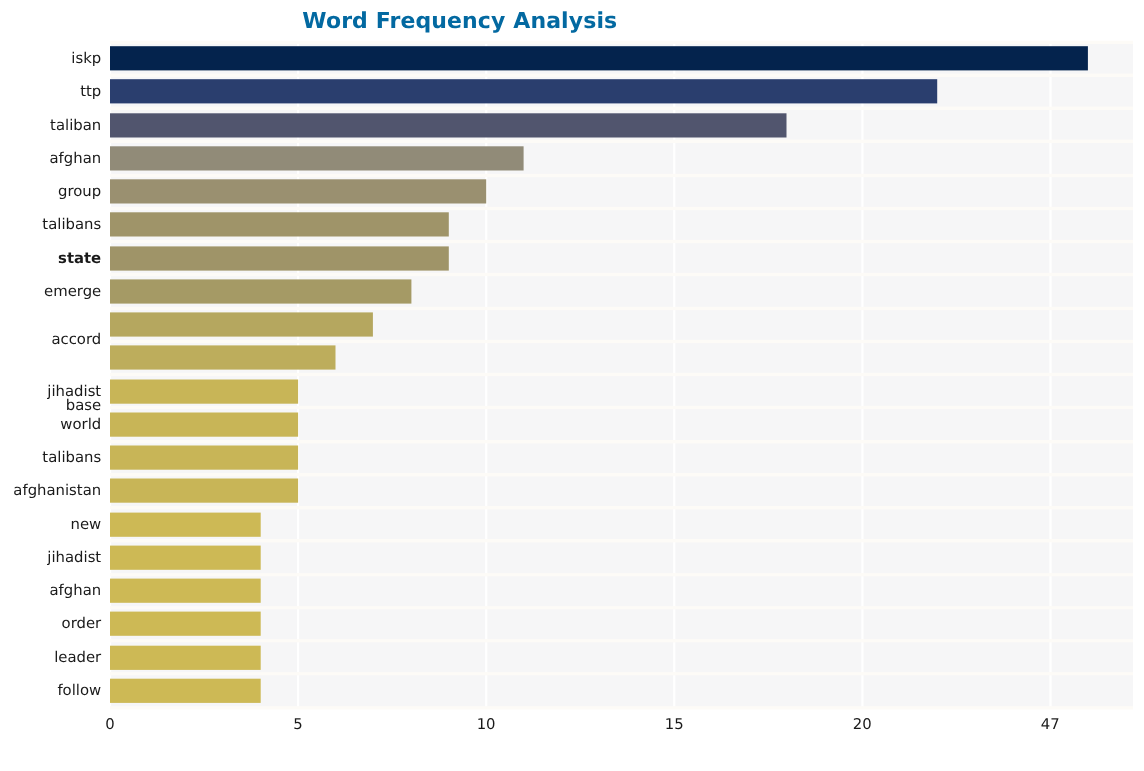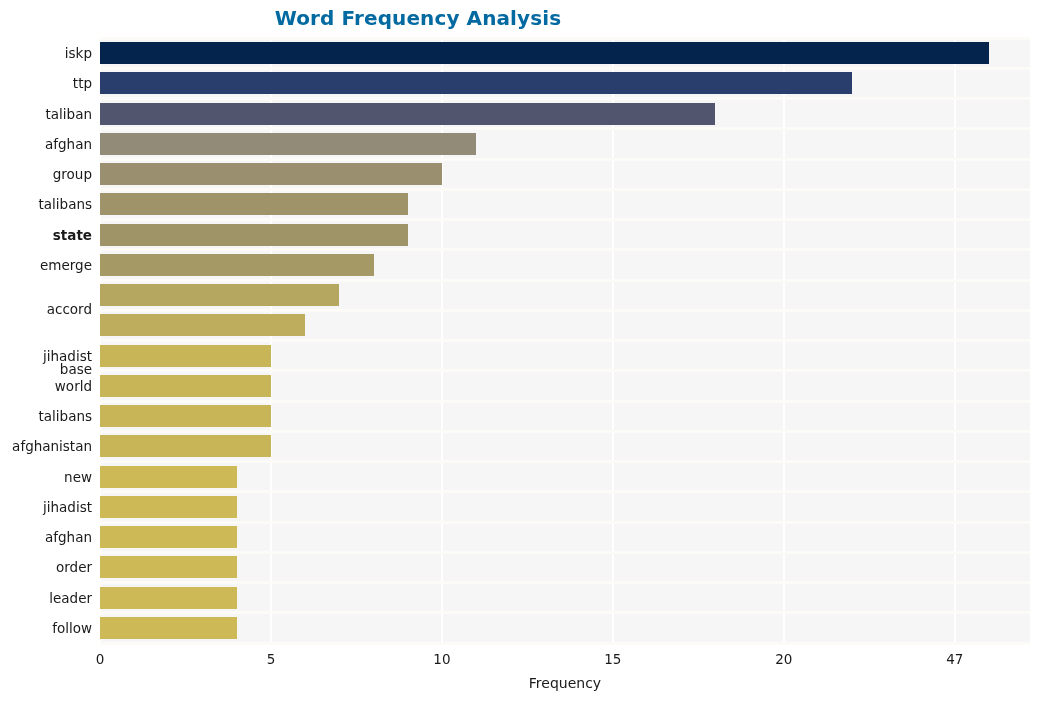--- a/index.html
+++ b/index.html
@@ -199,15 +199,14 @@
 
   <div id="x-ticks">
       <div class="x-tick" style="left: 100px;">0</div>
       <div class="x-tick" style="left: 270.956px;">5</div>
       <div class="x-tick" style="left: 441.912px;">10</div>
       <div class="x-tick" style="left: 612.868px;">15</div>
       <div class="x-tick" style="left: 783.824px;">20</div>
       <div class="x-tick" style="left: 954.779px;">47</div>
     </div>
 
-  <div id="x-axis-label">Frequency</div>
 
 </div>
 
 </body></html>

